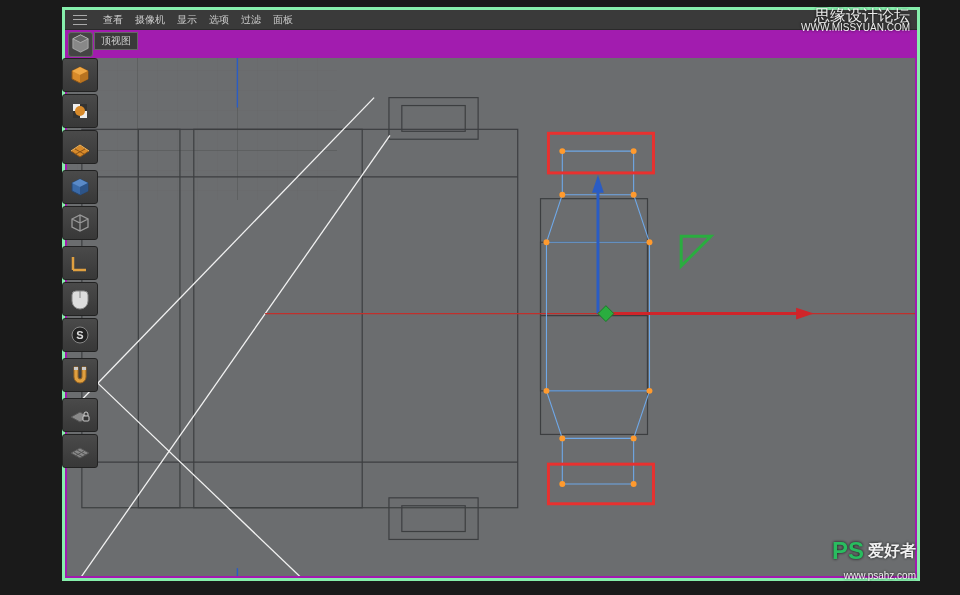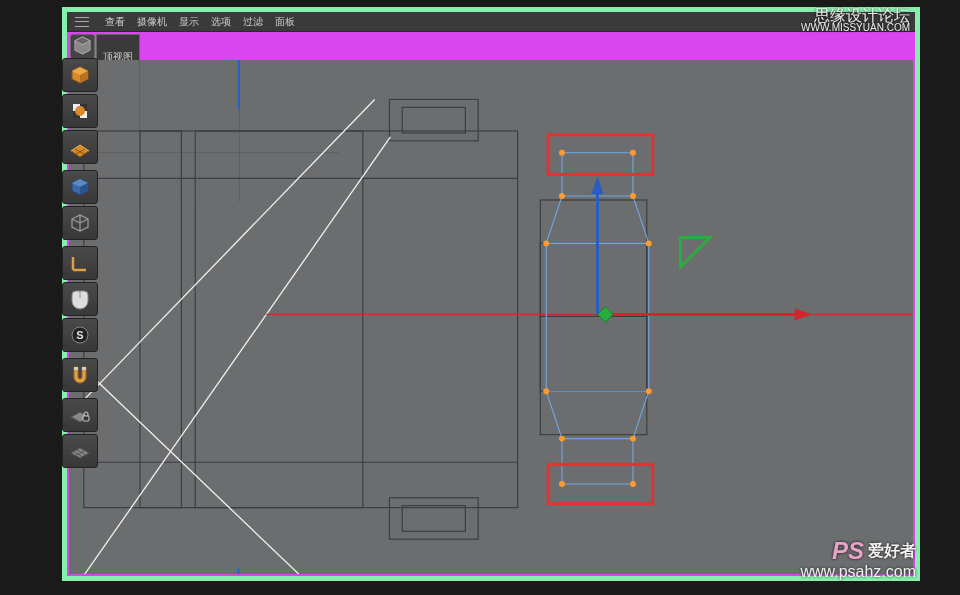--- a/index.html
+++ b/index.html
@@ -1,37 +1,37 @@
 <!DOCTYPE html>
 <html><head>
 <meta charset="utf-8">
 <style>
 *{margin:0;padding:0;box-sizing:border-box;font-family:"Microsoft YaHei",sans-serif}
 body{background:#1a1a1a;width:960px;height:595px;overflow:hidden;position:relative}
-.app{position:absolute;left:62px;top:7px;right:40px;bottom:14px;background:#d946ef;border:5px solid #86efac}
+.app{position:absolute;left:62px;top:7px;right:40px;bottom:14px;background:#a21caf;border:3px solid #86efac}
 .menubar{height:20px;background:#3a3a3a;display:flex;align-items:center;gap:12px;padding:0 8px;border-bottom:1px solid #2a2a2a}
 .menubar span{color:#ccc;font-size:10px;cursor:pointer}
 .hamburger{width:14px;height:10px;display:flex;flex-direction:column;justify-content:space-between;margin-right:4px}
 .hamburger span{height:1px;background:#aaa}
-.viewlabel{position:absolute;left:29px;top:22px;background:#3a3a3a;border:1px solid #666;padding:15px 6px;font-size:10px;color:#ccc}
+.viewlabel{position:absolute;left:29px;top:22px;background:#3a3a3a;border:1px solid #666;padding:1px 6px;font-size:10px;color:#ccc}
 .viewicon{position:absolute;left:3px;top:22px;width:25px;height:25px;background:#444;border:1px solid #666;border-radius:3px}
 .viewicon svg{width:100%;height:100%}
 .viewport{position:absolute;left:2px;right:2px;top:48px;bottom:2px;background:#6b6d6f;overflow:hidden}
 .toolbar{position:absolute;left:62px;top:58px;width:38px;display:flex;flex-direction:column;gap:2px;z-index:10}
 .tool{width:36px;height:34px;background:linear-gradient(#4a4a4a,#383838);border:1px solid #222;border-radius:3px;display:flex;align-items:center;justify-content:center;cursor:pointer}
 .tool.sep{height:2px;background:none;border:none}
 .tool svg{width:24px;height:24px}
 .grid{position:absolute;inset:0}
 .wire{position:absolute;inset:0;pointer-events:none}
 .wm{position:absolute;color:#fff;font-size:16px;opacity:0.9;text-shadow:0 0 3px #000}
 .wm1{right:50px;top:6px}
 .wm2{right:50px;top:22px;font-size:10px}
 .wm3{right:44px;bottom:30px;font-size:16px;font-weight:bold;display:flex;align-items:center;gap:4px}
-.wm3 .ps{font-size:24px;font-style:italic;color:#f9a8d4}
-.wm4{right:44px;bottom:14px;font-size:16px}
+.wm3 .ps{font-size:24px;color:#22c55e}
+.wm4{right:44px;bottom:14px;font-size:10px}
 </style>
 </head>
 <body>
 
 <div class="app">
   <div class="menubar">
     <div class="hamburger">
         <span></span>
         <span></span>
         <span></span>

